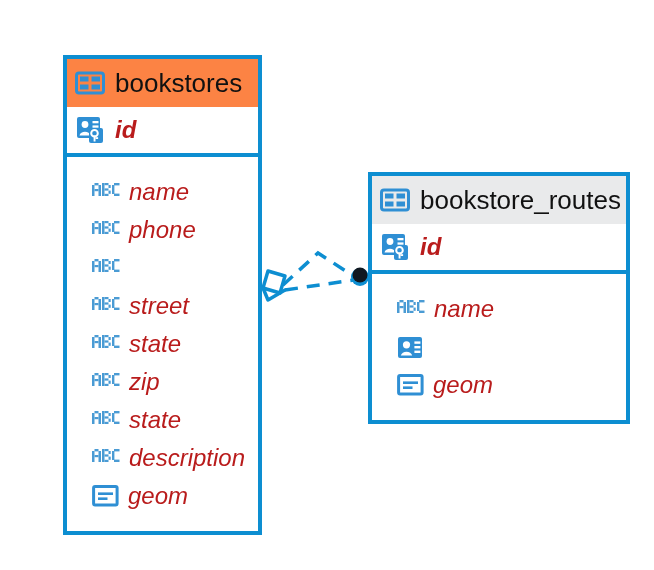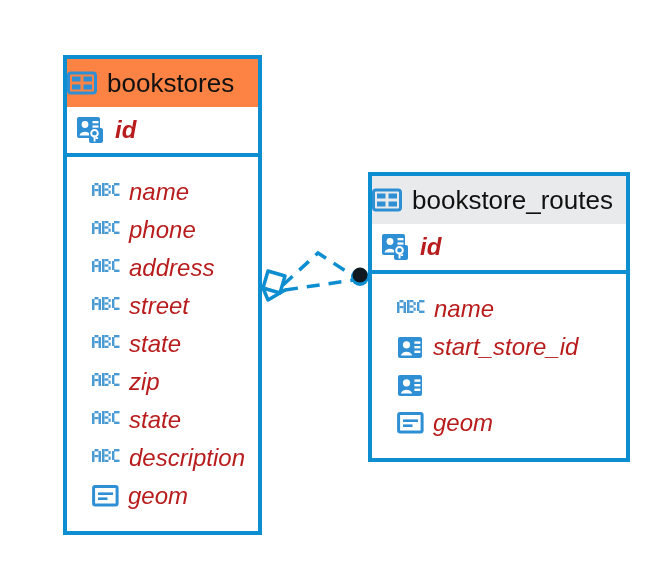--- a/index.html
+++ b/index.html
@@ -25,21 +25,21 @@
     position: absolute;
     box-sizing: border-box;
     border: 4px solid #0d8ed1;
     background: #ffffff;
   }
   .entity-header {
     display: flex;
     align-items: center;
     box-sizing: border-box;
     height: 48px;
-    padding: 0 8px 0 0;
+    padding: 0 8px 0 8px;
   }
   .entity-header.accent-orange {
     background: #fc8344;
   }
   .entity-header.accent-grey {
     background: #e9eaeb;
   }
   .entity-title {
     font-size: 26px;
     color: #111111;
@@ -221,21 +221,20 @@
               <rect x="16.5" y="3" width="2.2" height="3"></rect>
                 <rect x="12.5" y="6.4" width="4" height="2.2"></rect>
               <rect x="16.5" y="8.6" width="2.2" height="3.2"></rect>
                 <rect x="12.5" y="11.8" width="4" height="2.2"></rect>
               <rect x="22" y="1" width="5.5" height="2.4"></rect>
                 <rect x="20" y="3" width="2.4" height="9"></rect>
               <rect x="22" y="11.6" width="5.5" height="2.4"></rect>
             </g>
           </svg>
         </span>
-        <span class="field-name">address</span>
       </div>
 
       <div class="field-row">
         <span class="icon icon-abc">
           <svg viewBox="0 0 28 20" width="28" height="20">
             <g fill="#4a9bd4">
               <rect x="0" y="3" width="2.5" height="11"></rect>
                 <rect x="2.5" y="1" width="4" height="2.4"></rect>
               <rect x="6.5" y="3" width="2.5" height="11"></rect>
                 <rect x="2.5" y="7" width="4" height="2.2"></rect>
@@ -411,45 +410,32 @@
                 <rect x="12.5" y="11.8" width="4" height="2.2"></rect>
               <rect x="22" y="1" width="5.5" height="2.4"></rect>
                 <rect x="20" y="3" width="2.4" height="9"></rect>
               <rect x="22" y="11.6" width="5.5" height="2.4"></rect>
             </g>
           </svg>
         </span>
         <span class="field-name">name</span>
       </div>
 
+
       <div class="field-row">
         <span class="icon icon-fk">
           <svg viewBox="0 0 27 25" width="27" height="25">
             <rect x="1" y="2" width="24" height="21" rx="2" fill="#2f8fd4"></rect>
             <circle cx="9.5" cy="9.8" r="3.6" fill="#ffffff"></circle>
             <path d="M 3.8 20.6 C 4.8 15.4 14.2 15.4 15.2 20.6 Z" fill="#ffffff"></path>
             <rect x="17.4" y="6.4" width="6" height="2.4" fill="#ffffff"></rect>
             <rect x="17.4" y="11" width="6" height="2.4" fill="#ffffff"></rect>
             <rect x="17.4" y="15.6" width="6" height="2.4" fill="#ffffff"></rect>
           </svg>
         </span>
-        <span class="field-name">start_store_id</span>
-      </div>
-
-      <div class="field-row">
-        <span class="icon icon-fk">
-          <svg viewBox="0 0 27 25" width="27" height="25">
-            <rect x="1" y="2" width="24" height="21" rx="2" fill="#2f8fd4"></rect>
-            <circle cx="9.5" cy="9.8" r="3.6" fill="#ffffff"></circle>
-            <path d="M 3.8 20.6 C 4.8 15.4 14.2 15.4 15.2 20.6 Z" fill="#ffffff"></path>
-            <rect x="17.4" y="6.4" width="6" height="2.4" fill="#ffffff"></rect>
-            <rect x="17.4" y="11" width="6" height="2.4" fill="#ffffff"></rect>
-            <rect x="17.4" y="15.6" width="6" height="2.4" fill="#ffffff"></rect>
-          </svg>
-        </span>
       </div>
 
       <div class="field-row">
         <span class="icon icon-geom">
           <svg viewBox="0 0 27 24" width="27" height="24">
             <rect x="1.6" y="2.6" width="23.5" height="18.5" rx="1.5" fill="none" stroke="#2f8fd4" stroke-width="3"></rect>
             <rect x="6" y="8.4" width="15" height="2.6" fill="#2f8fd4"></rect>
             <rect x="6" y="13.4" width="9.5" height="2.6" fill="#2f8fd4"></rect>
           </svg>
         </span>

